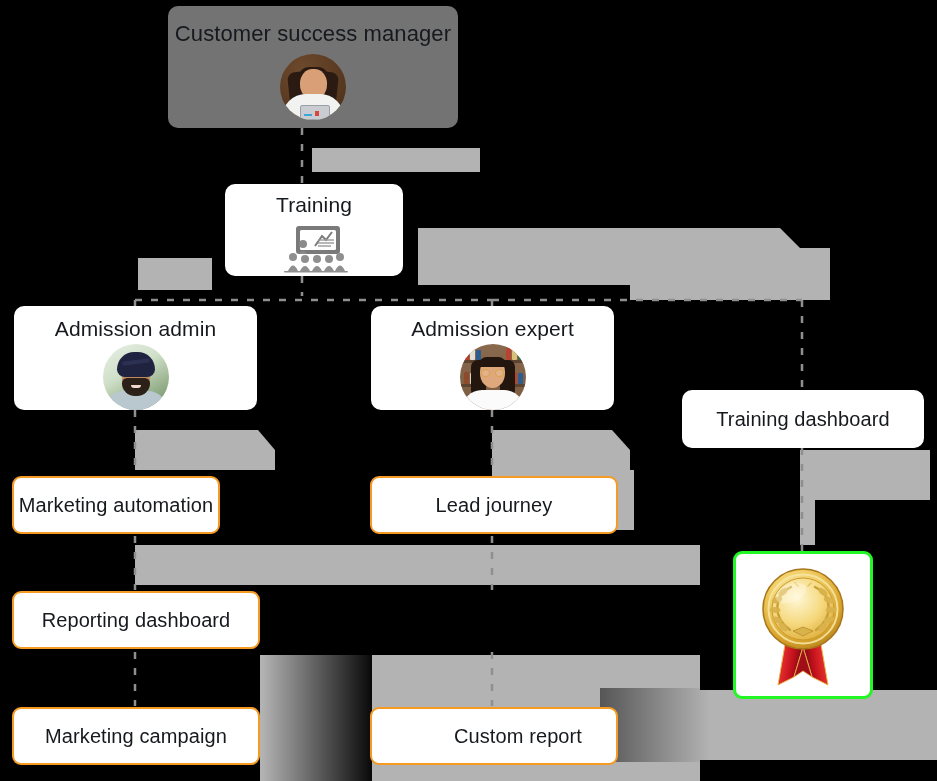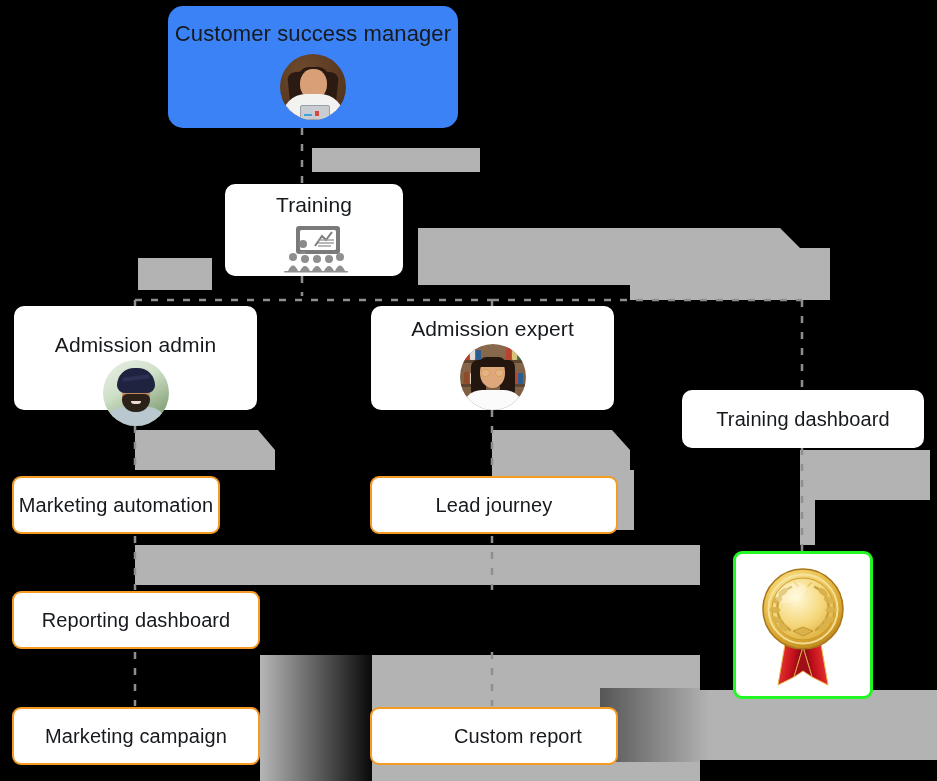--- a/index.html
+++ b/index.html
@@ -54,22 +54,21 @@
     color: #16191d;
     text-align: center;
     white-space: nowrap;
   }
 
   
   .role-card {
     padding-top: 14px;
   }
   .role-card.lavender {
-    background: #3b82f6;
-    border-radius: 15px;
+    background: #737373;
   }
   .role-card .node-label {
     font-size: 22px;
   }
 
   .avatar {
     width: 66px;
     height: 66px;
     border-radius: 50%;
     margin-top: 6px;
@@ -277,21 +276,21 @@
           <circle cx="55" cy="33" r="4"></circle>
             <path d="M50 45 q5 -10 10 0 z"></path>
           <circle cx="66" cy="31" r="4"></circle>
             <path d="M61 45 q5 -11 10 0 z"></path>
         </g>
         <rect x="10" y="45" width="64" height="1.6" rx="0.8" fill="#8f8f8f"></rect>
       </svg>
     </div>
   </div>
 
-  <div class="node" style="left:14px; top:306px; width:243px; height:104px; padding-top:26px;">
+  <div class="node" style="left:14px; top:306px; width:243px; height:104px; padding-top:10px;">
     <div class="node-label">Admission admin</div>
     <div class="avatar av-admin" style="margin-top:2px;">
       <div class="body"></div>
       <div class="head"></div>
       <div class="beard"></div>
       <div class="mouth"></div>
       <div class="turban"></div>
     </div>
   </div>
 

